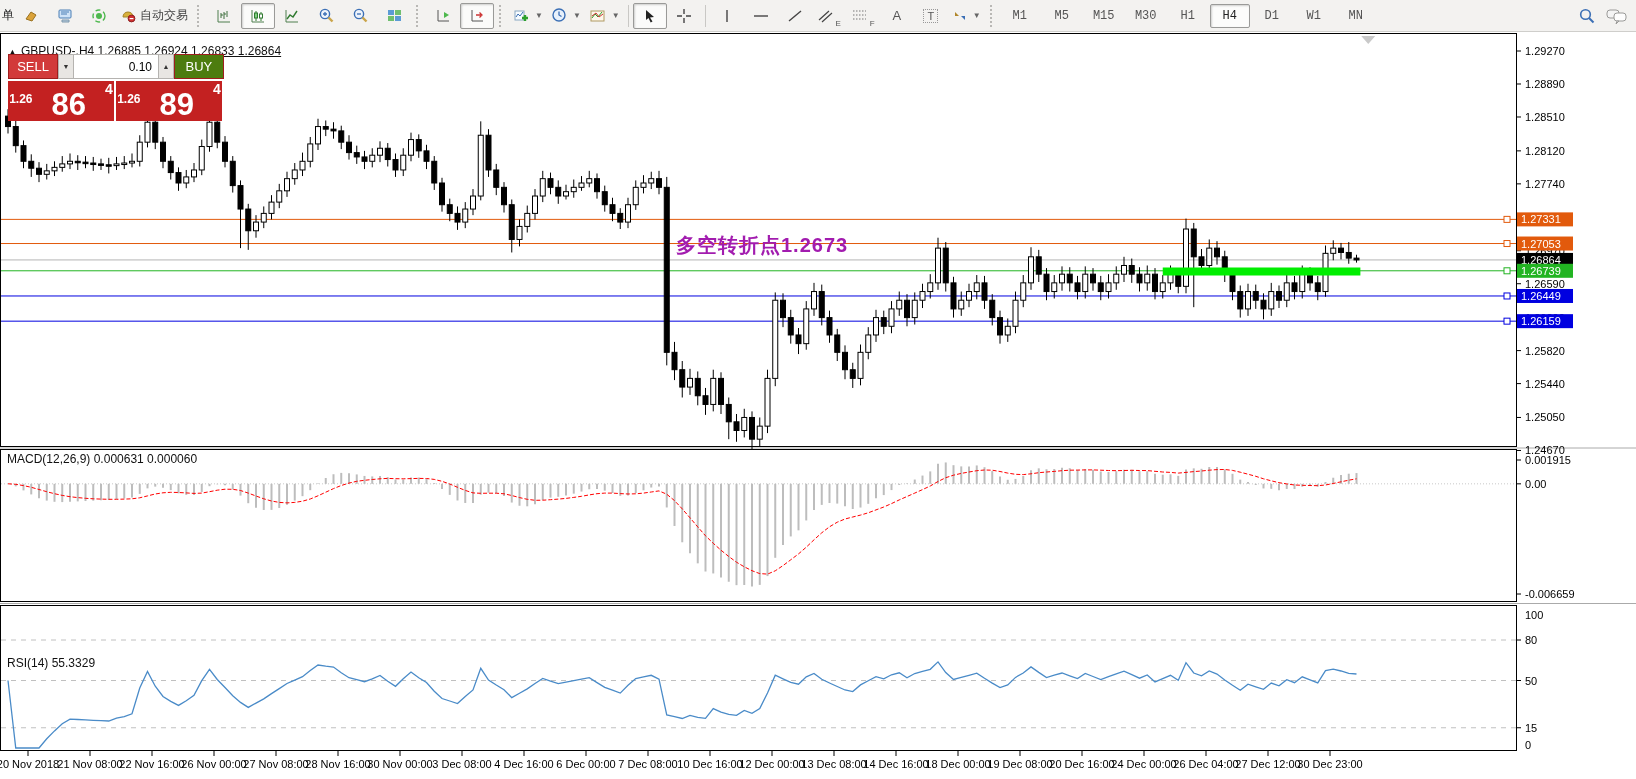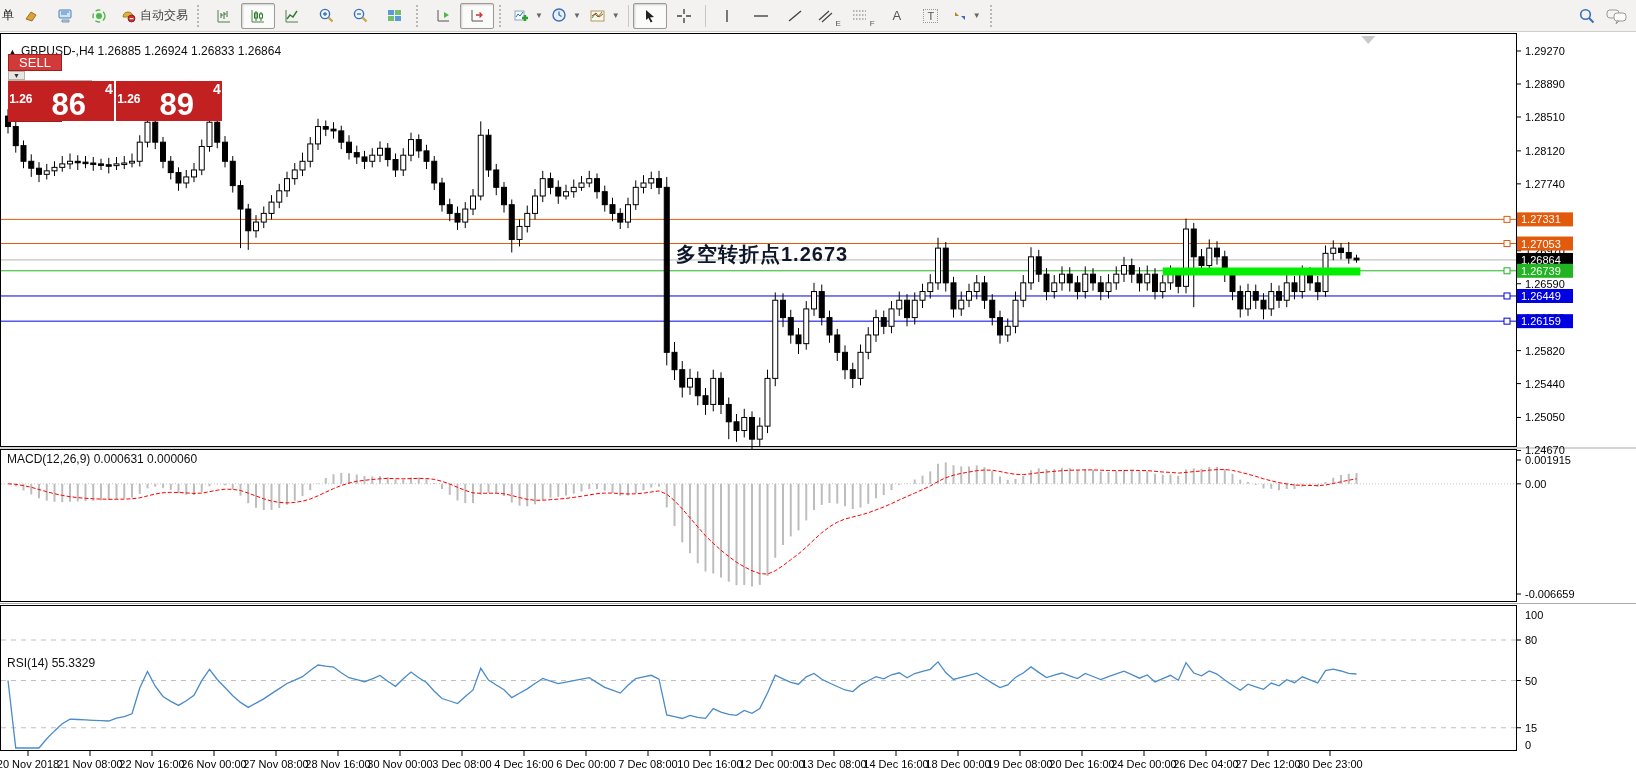--- a/index.html
+++ b/index.html
@@ -10,27 +10,27 @@
   .tb-sep{width:1px;height:22px;background:#c9c8c5;margin:0 4px;}
   .tb-btn{height:24px;min-width:26px;display:flex;align-items:center;justify-content:center;gap:4px;padding:0 3px;border:1px solid transparent;border-radius:2px;color:#444;font-size:12px;}
   .tb-btn.pressed{border:1px solid #9a9a98;background:#fbfbfa;box-shadow:inset 1px 1px 2px rgba(0,0,0,.18);}
   .tb-btn .caret{font-size:8px;color:#666;margin-left:1px;}
   .tb-text{font-size:12px;color:#222;}
   .tf-btn{height:22px;min-width:30px;padding:0 4px;display:flex;align-items:center;justify-content:center;font-size:12px;color:#555;border:1px solid transparent;border-radius:2px;font-family:"Liberation Mono","DejaVu Sans Mono",monospace;}
   .tf-btn.pressed{border:1px solid #9a9a98;background:#fcfcfb;box-shadow:inset 1px 1px 2px rgba(0,0,0,.18);color:#222;}
   .tb-right{margin-left:auto;display:flex;align-items:center;margin-right:8px;gap:10px;}
   
   #chartwrap{position:absolute;top:0;left:0;width:1636px;height:563px;}
-  .chart-title{position:absolute;left:8px;top:44px;font-size:12px;color:#111;white-space:nowrap;}
+  .chart-title{position:absolute;left:8px;top:44px;font-size:12px;color:#111;white-space:nowrap;text-decoration:underline;}
   .chart-title .tri{font-size:9px;margin-right:4px;}
   .pane-label{position:absolute;font-size:12px;color:#111;white-space:nowrap;}
   .annotation{position:absolute;font-size:20px;font-weight:bold;white-space:nowrap;letter-spacing:1px;}
   
   .ocp{position:absolute;left:8px;top:54px;width:216px;}
-  .ocp-row1{display:flex;height:25px;flex-direction:column;}
+  .ocp-row1{display:flex;height:25px;}
   .btn-sell,.btn-buy{width:52px;color:#fff;font-size:13px;display:flex;align-items:center;justify-content:center;border:1px solid #9f1d1d;}
   .spin{width:15px;background:#e8e6e3;border:1px solid #b5b3b0;display:flex;align-items:center;justify-content:center;font-size:7px;color:#333;}
   .vol{width:72px;border:1px solid #b5b3b0;border-left:none;border-right:none;font-size:12px;text-align:right;padding:0 6px;font-family:"Liberation Sans",sans-serif;}
   .ocp-prices{display:flex;margin-top:2px;height:40px;}
   .price-box{width:106px;color:#fff;display:flex;align-items:flex-end;justify-content:center;padding-bottom:3px;}
   .price-box .small{font-size:12px;font-weight:bold;margin-bottom:12px;}
   .price-box .big{font-size:31px;font-weight:bold;line-height:26px;margin:0 19px;}
   .price-box .sup{font-size:14px;font-weight:bold;align-self:flex-start;margin-top:0px;}
   .gap2{width:2px;background:#fff;}
   svg text{font-family:"Liberation Sans",sans-serif;}
@@ -200,20 +200,31 @@
     </div>
     <div class="tb-btn">
       <svg width="16" height="16">
           <path d="M3 4l4 4-4 0z" fill="#b0862a"></path>
           <path d="M13 12l-4-4 4 0z" fill="#3b6fb5"></path>
         </svg>
       <span class="caret">▼</span>
     </div>
 
     <div class="tb-grip"></div>
+    <div id="tf-group" style="display:flex;align-items:center;gap:2px;">
+        <div class="tf-btn">M1</div>
+        <div class="tf-btn">M5</div>
+        <div class="tf-btn">M15</div>
+        <div class="tf-btn">M30</div>
+        <div class="tf-btn">H1</div>
+        <div class="tf-btn pressed">H4</div>
+        <div class="tf-btn">D1</div>
+        <div class="tf-btn">W1</div>
+        <div class="tf-btn">MN</div>
+      </div>
 
     <div class="tb-right">
       <svg width="18" height="18">
           <circle cx="7.5" cy="7.5" r="4.8" fill="none" stroke="#3b6fb5" stroke-width="1.6"></circle>
           <path d="M11 11l4.5 4.5" stroke="#3b6fb5" stroke-width="2"></path>
         </svg>
       <svg width="22" height="18">
           <rect x="1" y="3" width="12" height="8" rx="3" fill="#f4f4f4" stroke="#9a9a98"></rect>
           <rect x="8" y="6" width="12" height="8" rx="3" fill="#fdfdfd" stroke="#9a9a98"></rect>
           <path d="M11 14l-1 3 3-3z" fill="#fdfdfd" stroke="#9a9a98"></path>
@@ -898,18 +909,18 @@
         </div>
         <div class="gap2"></div>
         <div class="price-box" style="background: rgb(195, 33, 33);">
           <span class="small">1.26</span>
             <span class="big">89</span>
             <span class="sup">4</span>
         </div>
       </div>
     </div>
 
-    <div class="annotation" style="left: 676px; top: 241px; color: #0f172a;">多空转折点1.2673</div>
+    <div class="annotation" style="left: 676px; top: 232px; color: #a21caf;">多空转折点1.2673</div>
 
     <div class="pane-label" style="left:7px;top:452px;">MACD(12,26,9) 0.000631 0.000060</div>
     <div class="pane-label" style="left:7px;top:608px;margin-top:48px;">RSI(14) 55.3329</div>
   </div>
 </div>
 
 </body></html>

